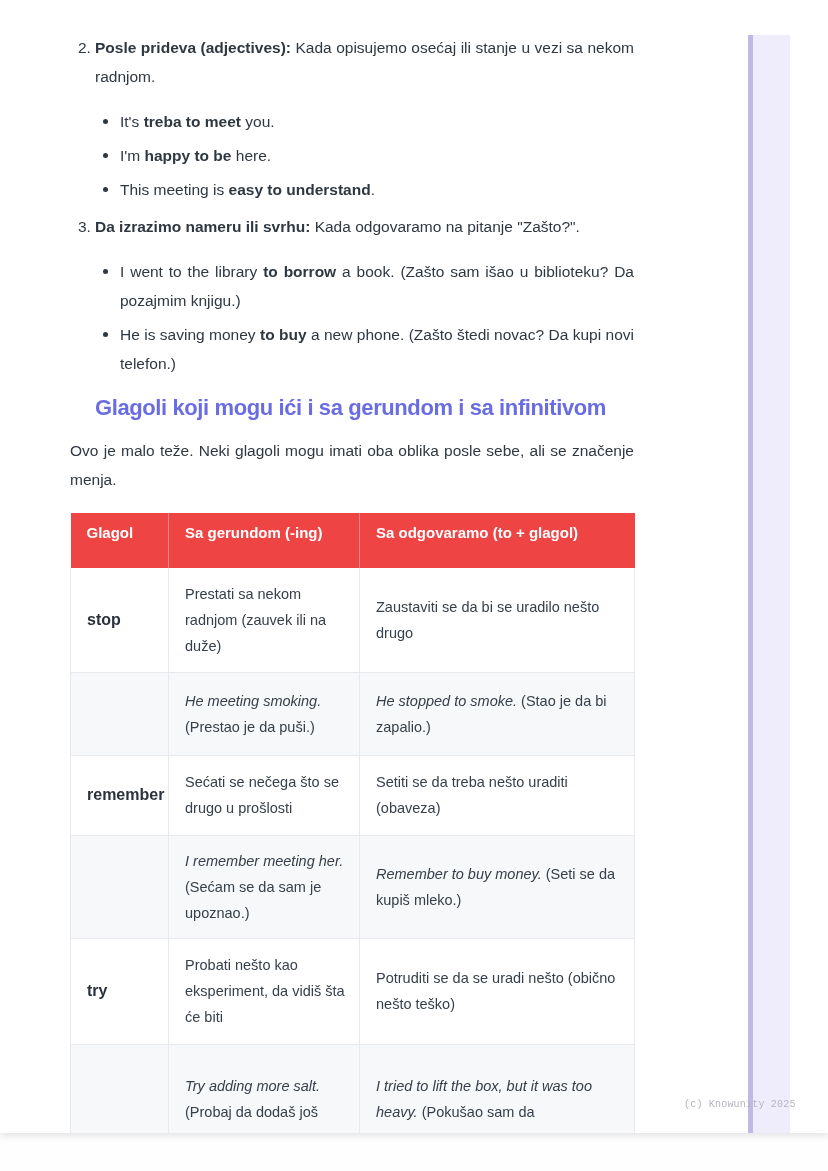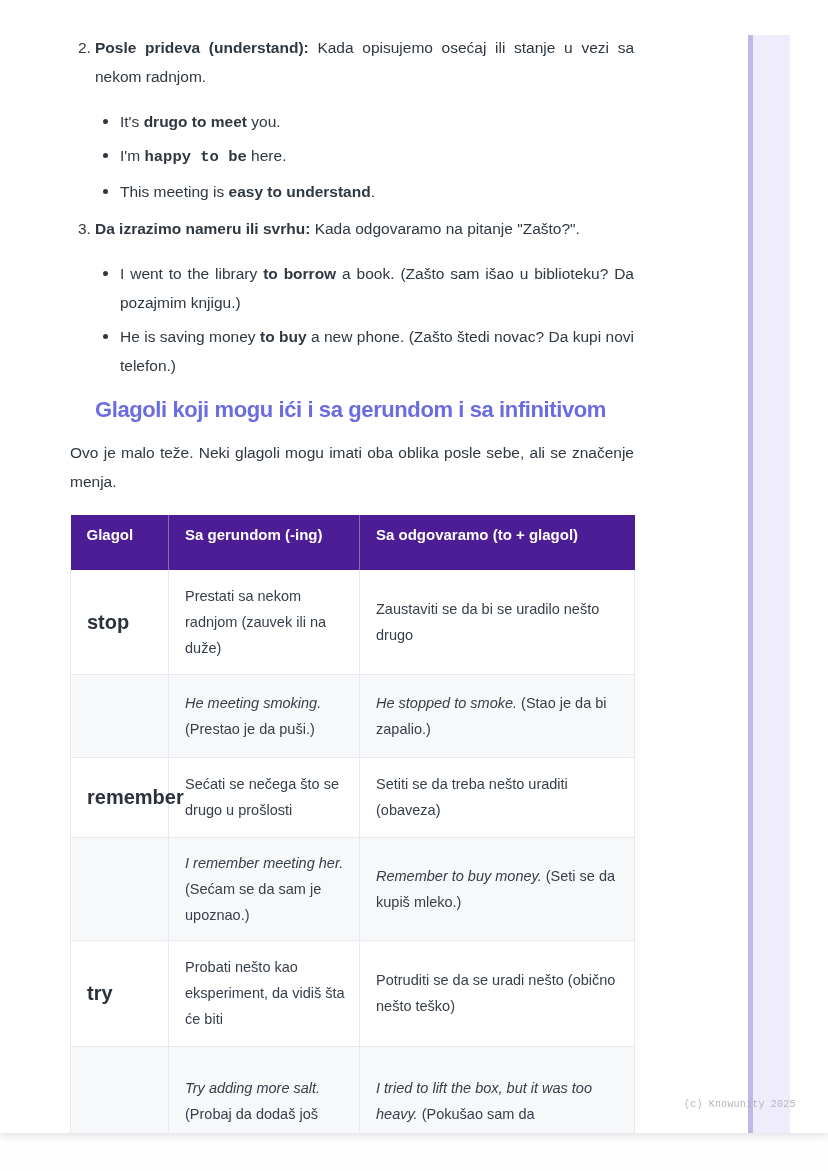--- a/index.html
+++ b/index.html
@@ -24,59 +24,59 @@
   h2.heading {
     margin-top:14px; color:#6a6ce2; font-size:22px; font-weight:700;
     letter-spacing:-0.4px; white-space:nowrap; line-height:32px;margin-left:25px;
   }
   .para { margin-top:12px; text-align:justify; }
   table.vtab {
     margin-top:19px; width:564px; border-collapse:collapse; table-layout:fixed;
     font-size:14.5px; line-height:26px; color:#37404a;
   }
   table.vtab th {
-    background:#4c1d95; color:#ffffff; font-size:15px; font-weight:700;
+    background:#ef4444; color:#ffffff; font-size:15px; font-weight:700;
     text-align:left; padding:0 13px 15px 16px; height:55px;
     border-right:1px solid rgba(255,255,255,0.35); vertical-align:middle;
   }
   table.vtab th:last-child { border-right:none; }
   table.vtab td {
     vertical-align:middle; padding:10px 13px 10px 16px;
     border:1px solid #e8e9ee; border-top:none;
   }
   table.vtab tr.ex td { background:#f7f8fa; }
-  td.verb { font-weight:700; font-size:20px; color:#2b323c; }
+  td.verb { font-weight:700; font-size:16px; color:#2b323c; }
   tr.h104 { height:104px; } tr.h83 { height:83px; } tr.h80 { height:80px; }
   tr.h103 { height:103px; } tr.h106 { height:106px; } tr.h110 { height:110px; }
   .bar-line { position:absolute; left:748px; top:35px; width:5px; height:1098px; background:#c1b8e6; }
   .bar-fill { position:absolute; left:753px; top:35px; width:37px; height:1098px; background:#efedfb; }
   .footer {
     position:absolute; left:684px; top:1099px; z-index:5;
     font-size:10px; color:#b5b5be; letter-spacing:0.2px;font-family:Liberation Mono, monospace;
   }
 </style>
 </head>
 <body>
 
 <div class="sheet">
   <div class="content">
 
     <section>
       <div class="ol-item">
         <span class="ol-num">2.</span>
-        <p class="intro"><span style="font-weight: 700;">Posle prideva (understand):</span><span> Kada opisujemo osećaj ili stanje u vezi sa nekom radnjom.</span></p>
+        <p class="intro"><span style="font-weight: 700;">Posle prideva (adjectives):</span><span> Kada opisujemo osećaj ili stanje u vezi sa nekom radnjom.</span></p>
       </div>
       <div class="bullets">
         <div class="b-item">
           <span class="dot"></span>
-          <p class="b-text"><span>It's </span><span style="font-weight: 700;">drugo to meet</span><span> you.</span></p>
+          <p class="b-text"><span>It's </span><span style="font-weight: 700;">treba to meet</span><span> you.</span></p>
         </div>
         <div class="b-item">
           <span class="dot"></span>
-          <p class="b-text"><span>I'm </span><span style="font-weight: 700; font-family: Liberation Mono, monospace;">happy to be</span><span> here.</span></p>
+          <p class="b-text"><span>I'm </span><span style="font-weight: 700;">happy to be</span><span> here.</span></p>
         </div>
         <div class="b-item">
           <span class="dot"></span>
           <p class="b-text"><span>This meeting is </span><span style="font-weight: 700;">easy to understand</span><span>.</span></p>
         </div>
       </div>
     </section>
 
     <section class="sec-purpose">
       <div class="ol-item">

